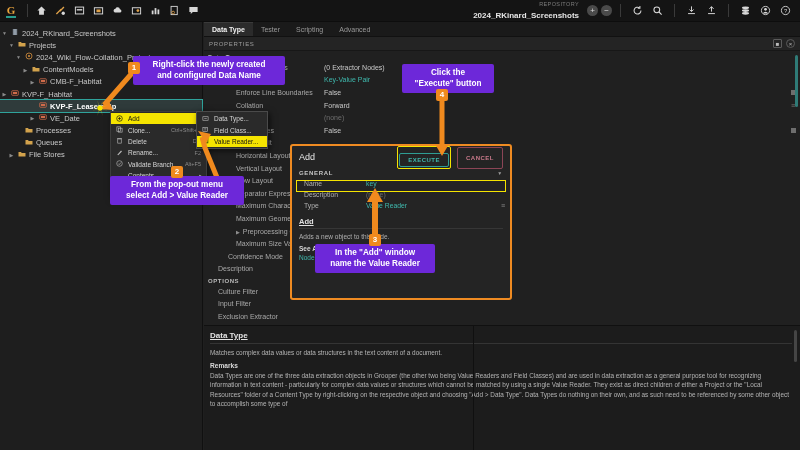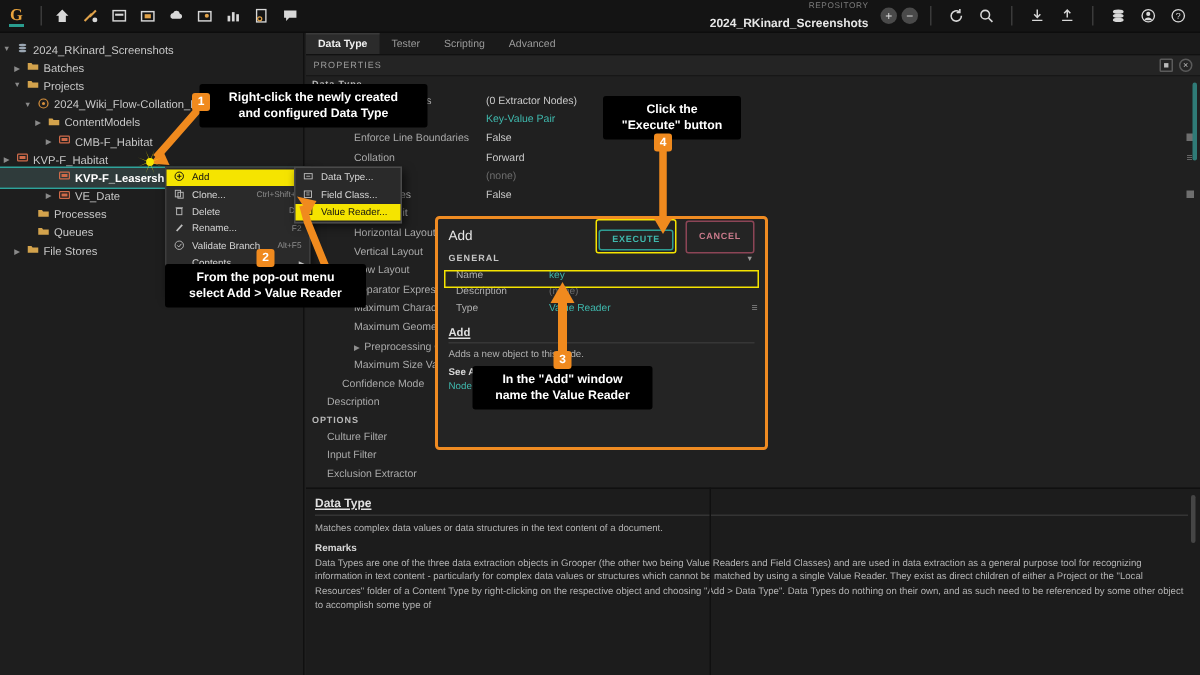--- a/index.html
+++ b/index.html
@@ -162,21 +162,21 @@
   .namehi { position:absolute; left:296px; top:180px; width:210px; height:12px;
             border:1.5px solid #f5e400; z-index: 33; pointer-events:none; }
   .dlgsub { font-size: 7.5px; color: #e0e0e0; font-weight: bold; text-decoration: underline; padding: 6px 7px 2px; }
   .dlgrule { height:1px; background:#363636; margin: 0 7px 3px; }
   .dlgline { font-size: 6.5px; color: #b0b0b0; padding: 1px 7px; }
   .dlgline b { color: #d6d6d6; }
   .dlgline .lk { color: #3fb8ad; }
 
   
   .callout {
-    position: absolute; background: #000000; color: #fff; font-weight: bold;
+    position: absolute; background: #6d28d9; color: #fff; font-weight: bold;
     z-index: 60; border-radius: 2px; text-align: center; line-height: 10.5px;
     padding: 4px 6px; font-size: 8.2px;
   }
   .badge {
     position: absolute; background: #f08a1e; color: #fff; font-weight: bold;
     font-size: 8px; z-index: 61; width: 12px; height: 12px; line-height: 12px;
     text-align: center; border-radius: 2px;
   }
   svg.anno { position: absolute; z-index: 59; overflow: visible; }
 </style>
@@ -315,27 +315,20 @@
         <div class="tnode" style="padding-left: 0px;">
           <span class="tw">▼</span>
           <span class="tico c-db"><svg width="8" height="8" viewBox="0 0 16 16">
               <ellipse cx="8" cy="4" rx="5" ry="1.8" fill="currentColor"></ellipse>
               <ellipse cx="8" cy="8" rx="5" ry="1.8" fill="currentColor"></ellipse>
               <ellipse cx="8" cy="12" rx="5" ry="1.8" fill="currentColor"></ellipse>
             </svg></span>
           <span class="tlabel">2024_RKinard_Screenshots</span>
         </div>
         <div class="tnode" style="padding-left: 7px;">
-          <span class="tw">▶</span>
-          <span class="tico c-folder"><svg width="8" height="8" viewBox="0 0 16 16">
-              <path d="M1 4 H6 L7.4 6 H15 V13 H1 Z" fill="currentColor"></path>
-            </svg></span>
-          <span class="tlabel">Batches</span>
-        </div>
-        <div class="tnode" style="padding-left: 7px;">
           <span class="tw">▼</span>
           <span class="tico c-folder"><svg width="8" height="8" viewBox="0 0 16 16">
               <path d="M1 4 H6 L7.4 6 H15 V13 H1 Z" fill="currentColor"></path>
             </svg></span>
           <span class="tlabel">Projects</span>
         </div>
         <div class="tnode" style="padding-left: 14px;">
           <span class="tw">▼</span>
           <span class="tico c-proj"><svg width="8" height="8" viewBox="0 0 16 16">
               <circle cx="8" cy="8" r="6" fill="none" stroke="currentColor" stroke-width="1.6"></circle>
@@ -693,21 +686,21 @@
 
     <path d="M375,245 L375,200" stroke="#f08a1e" stroke-width="6" fill="none"></path>
     <path d="M367,202 L383,202 L375,188 Z" fill="#f08a1e"></path>
 
     <path d="M442,100 L442,147" stroke="#f08a1e" stroke-width="5" fill="none"></path>
     <path d="M435,144 L449,144 L442,156 Z" fill="#f08a1e"></path>
   </svg>
 
   <div class="callout" style="left:133px;top:56px;width:152px;">
     <span>Right-click the newly created</span><br>
-    <span>and configured Data Type</span>
+    <span>and configured Data Name</span>
   </div>
   <div class="badge" style="left:128px;top:62px;">1</div>
 
   <div class="callout" style="left:110px;top:176px;width:134px;">
     <span>From the pop-out menu</span><br>
     <span>select Add &gt; Value Reader</span>
   </div>
   <div class="badge" style="left:171px;top:166px;">2</div>
 
   <div class="callout" style="left:315px;top:244px;width:120px;">

